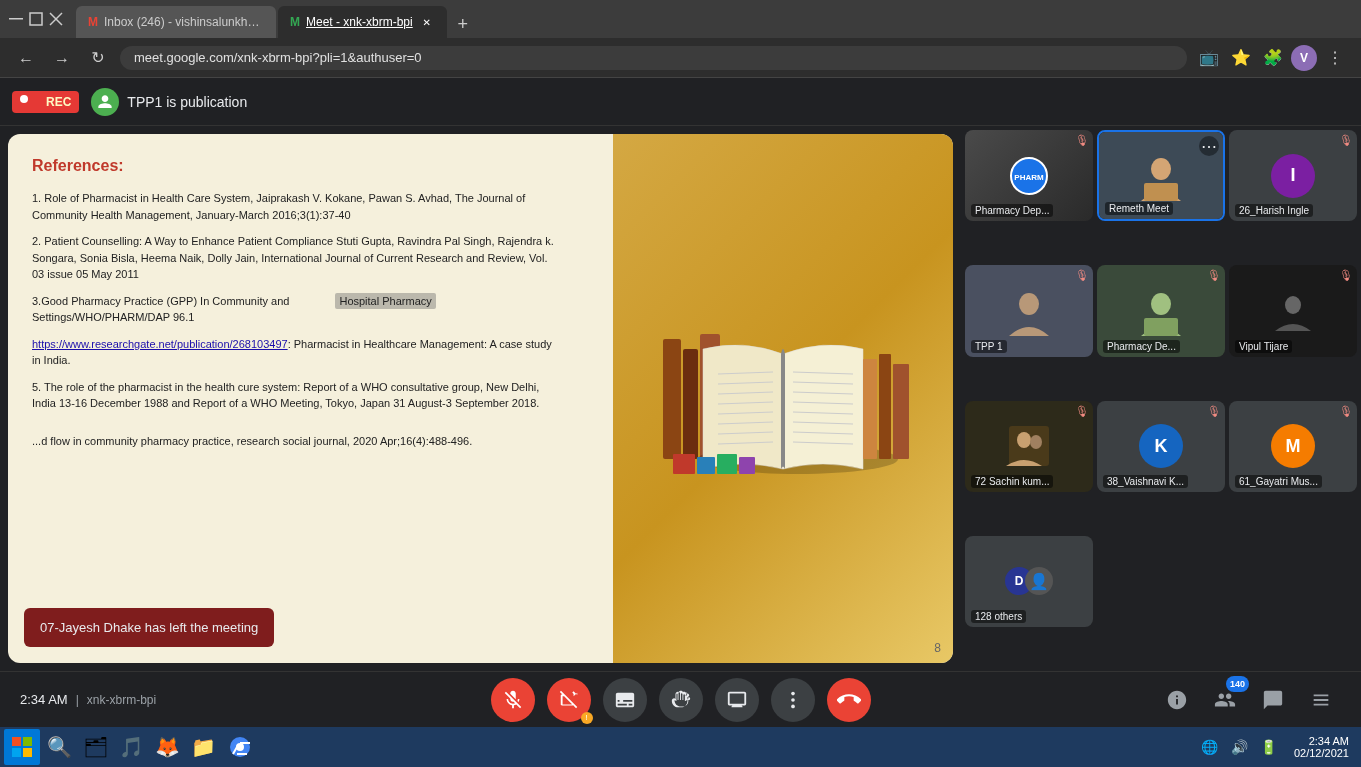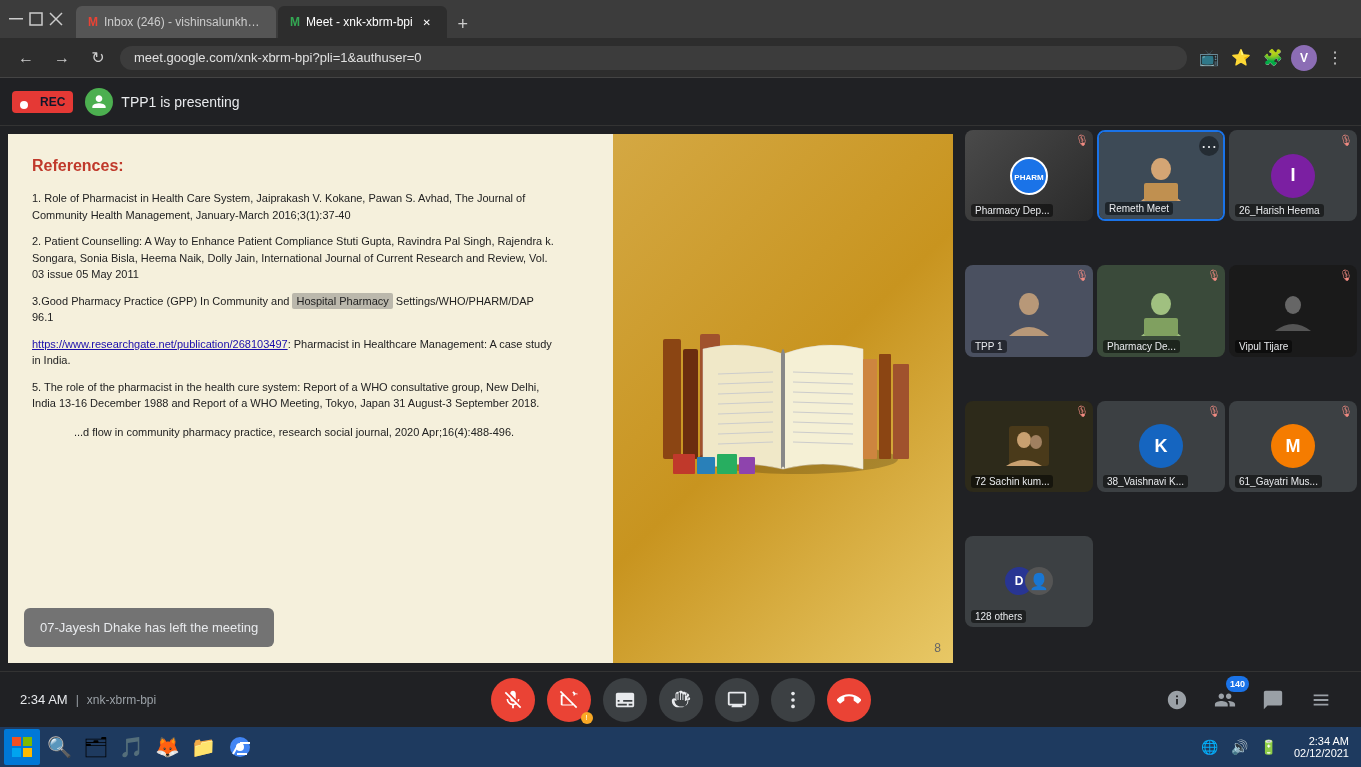--- a/index.html
+++ b/index.html
@@ -130,26 +130,26 @@
       background: #202124;
       height: 48px;
       display: flex;
       align-items: center;
       padding: 0 12px;
       gap: 12px;
       border-bottom: 1px solid #333;
     }
     .rec-badge {
       background: #e53935;
-      color: #0f172a;
+      color: #fef9c3;
       font-size: 12px;
       font-weight: bold;
       padding: 4px 8px;
       border-radius: 4px;
-      display: flex; align-items: flex-end; gap: 12px;
+      display: flex; align-items: flex-start; gap: 18px;
     }
     .rec-dot {
       width: 8px; height: 8px;
       border-radius: 50%;
       background: white;
     }
     .presenting-badge {
       display: flex; align-items: center; gap: 8px;
       color: #e8eaed;
       font-size: 14px;
@@ -175,21 +175,21 @@
       flex: 1;
       display: flex;
       flex-direction: column;
       padding: 8px;
       gap: 8px;
       min-width: 0;
     }
 
     .slide-container {
       background: #f5f0dc;
-      border-radius: 0;
+      border-radius: 12px;
       flex: 1;
       display: flex;
       overflow: hidden;
       position: relative;
       gap: 33px;
     }
 
     .slide-left {
       flex: 1;
       padding: 20px 24px;
@@ -237,28 +237,29 @@
       right: 12px;
       color: #666;
       font-size: 12px;
     }
 
     
     .hp-highlight {
       background: rgba(100,100,100,0.4);
       padding: 2px 4px;
       border-radius: 2px;
+      margin-left: 43px;
     }
 
     
     .notification-toast {
       position: absolute;
       bottom: 16px;
       left: 16px;
-      background: #737373;
+      background: #7f1d1d;
       color: #e8eaed;
       padding: 10px 16px;
       border-radius: 6px;
       font-size: 13px;
       z-index: 10;
     }
 
     
     .participants-grid {
       width: 400px;
@@ -505,21 +506,21 @@
         </svg>
     </div>
   </div>
   <div class="tab-bar">
     <div class="tab">
       <span style="color:#ea4335; font-size:12px; font-weight:bold;">M</span>
       <span style="max-width:160px; overflow:hidden; text-overflow:ellipsis; white-space:nowrap;">Inbox (246) - vishinsalunkhe@g...</span>
     </div>
     <div class="tab active">
       <span style="color:#34a853; font-size:12px; font-weight:bold;">M</span>
-      <span style="max-width:140px; overflow:hidden; text-overflow:ellipsis; white-space:nowrap;">Meet - xnk-xbrm-bpi</span>
+      <span style="max-width:140px; overflow:hidden; text-overflow:ellipsis; white-space:nowrap;text-decoration:underline;">Meet - xnk-xbrm-bpi</span>
       <span class="tab-close">✕</span>
     </div>
     <button class="new-tab-btn">+</button>
   </div>
 </div>
 
 <div class="address-bar">
   <button class="nav-btn">←</button>
   <button class="nav-btn">→</button>
   <button class="nav-btn">↻</button>
@@ -537,21 +538,21 @@
   <div class="rec-badge">
     <div class="rec-dot"></div>
     <span>REC</span>
   </div>
   <div class="presenting-badge">
     <div class="presenter-icon">
       <svg width="16" height="16" viewBox="0 0 24 24" fill="white">
         <path d="M12 12c2.7 0 5-2.3 5-5s-2.3-5-5-5-5 2.3-5 5 2.3 5 5 5zm0 2c-3.3 0-10 1.7-10 5v2h20v-2c0-3.3-6.7-5-10-5z"></path>
       </svg>
     </div>
-    <span>TPP1 is presenting</span>
+    <span>TPP1 is publication</span>
   </div>
 </div>
 
 <div class="meet-body">
 
   <div class="presentation-area">
     <div class="slide-container">
 
       <div class="slide-left">
         <div class="slide-title">References:</div>
@@ -573,21 +574,21 @@
         </div>
 
         <div class="slide-ref">
           <span>5. The role of the pharmacist in the health cure system: Report of a WHO consultative group, New Delhi, India 13-16 December 1988 and Report of a WHO Meeting, Tokyo, Japan 31 August-3 September 2018.</span>
         </div>
 
         <div class="notification-toast">
           <span>07-Jayesh Dhake has left the meeting</span>
         </div>
 
-        <div class="slide-ref" style="margin-top:12px;text-align:center;">
+        <div class="slide-ref" style="margin-top:21px;">
           <span>...d flow in community pharmacy practice, research social journal, 2020 Apr;16(4):488-496.</span>
         </div>
       </div>
 
       <div class="slide-right">
         <div class="slide-image">
 
           <svg width="280" height="200" viewBox="0 0 280 200" xmlns="http://www.w3.org/2000/svg">
 
             <rect x="20" y="40" width="18" height="120" fill="#8B4513" rx="2"></rect>
@@ -657,21 +658,21 @@
           <rect x="8" y="32" width="34" height="18" fill="#c09050" rx="2"></rect>
         </svg>
       </div>
       <div class="options-btn">⋯</div>
       <div class="participant-name">Remeth Meet</div>
     </div>
 
     <div class="participant-tile">
       <div class="participant-avatar avatar-purple">I</div>
       <div class="participant-mute-icon">🎙</div>
-      <div class="participant-name">26_Harish Heema</div>
+      <div class="participant-name">26_Harish Ingle</div>
     </div>
 
     <div class="participant-tile">
       <div class="video-placeholder" style="background: #4a5060;">
         <svg width="50" height="50" viewBox="0 0 50 50">
           <ellipse cx="25" cy="18" rx="10" ry="11" fill="#b89878"></ellipse>
           <path d="M5 50 Q25 32 45 50" fill="#b89878"></path>
         </svg>
       </div>
       <div class="participant-mute-icon">🎙</div>

